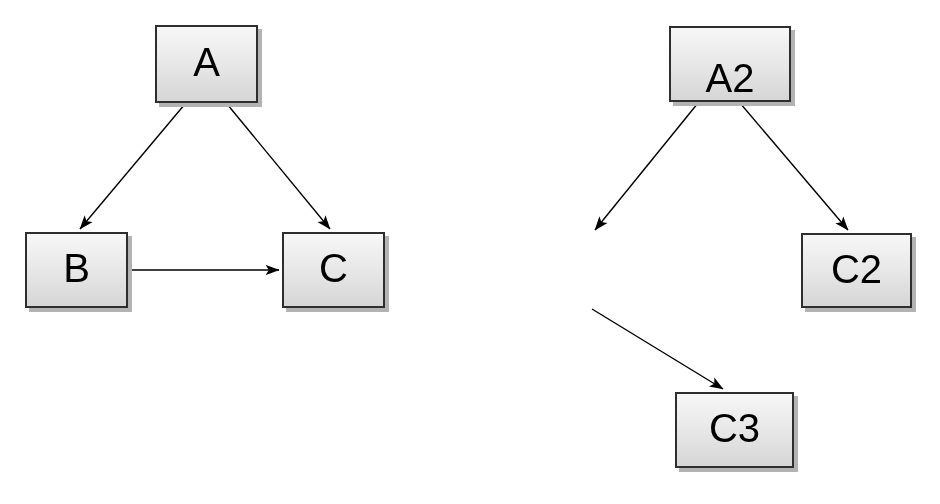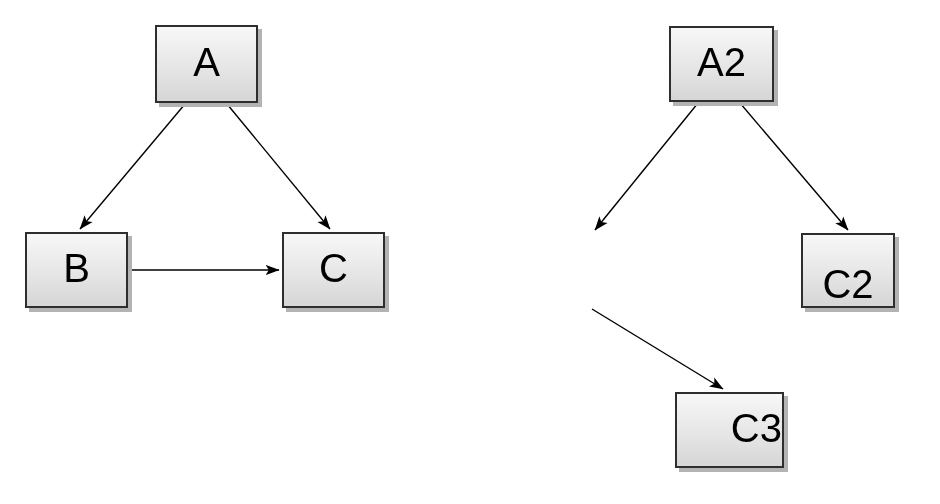--- a/index.html
+++ b/index.html
@@ -67,22 +67,22 @@
     </svg>
 <div class="node" style="left: 155px; top: 25px; width: 103px; height: 78px;">
       <span class="node-label">A</span>
     </div>
     <div class="node" style="left: 25px; top: 232px; width: 103px; height: 76px;">
       <span class="node-label">B</span>
     </div>
     <div class="node" style="left: 282px; top: 232px; width: 103px; height: 76px;">
       <span class="node-label">C</span>
     </div>
-    <div class="node" style="left: 669px; top: 26px; width: 105px; height: 76px;">
+    <div class="node" style="left: 669px; top: 26px; width: 122px; height: 76px; align-items: flex-end;">
       <span class="node-label">A2</span>
     </div>
-    <div class="node" style="left: 801px; top: 233px; width: 94px; height: 75px; align-items: flex-end;">
+    <div class="node" style="left: 801px; top: 233px; width: 111px; height: 75px;">
       <span class="node-label">C2</span>
     </div>
-    <div class="node" style="left: 675px; top: 392px; width: 109px; height: 76px; justify-content: flex-end;">
+    <div class="node" style="left: 675px; top: 392px; width: 119px; height: 76px;">
       <span class="node-label">C3</span>
     </div>
   </div>
 
 </body></html>

